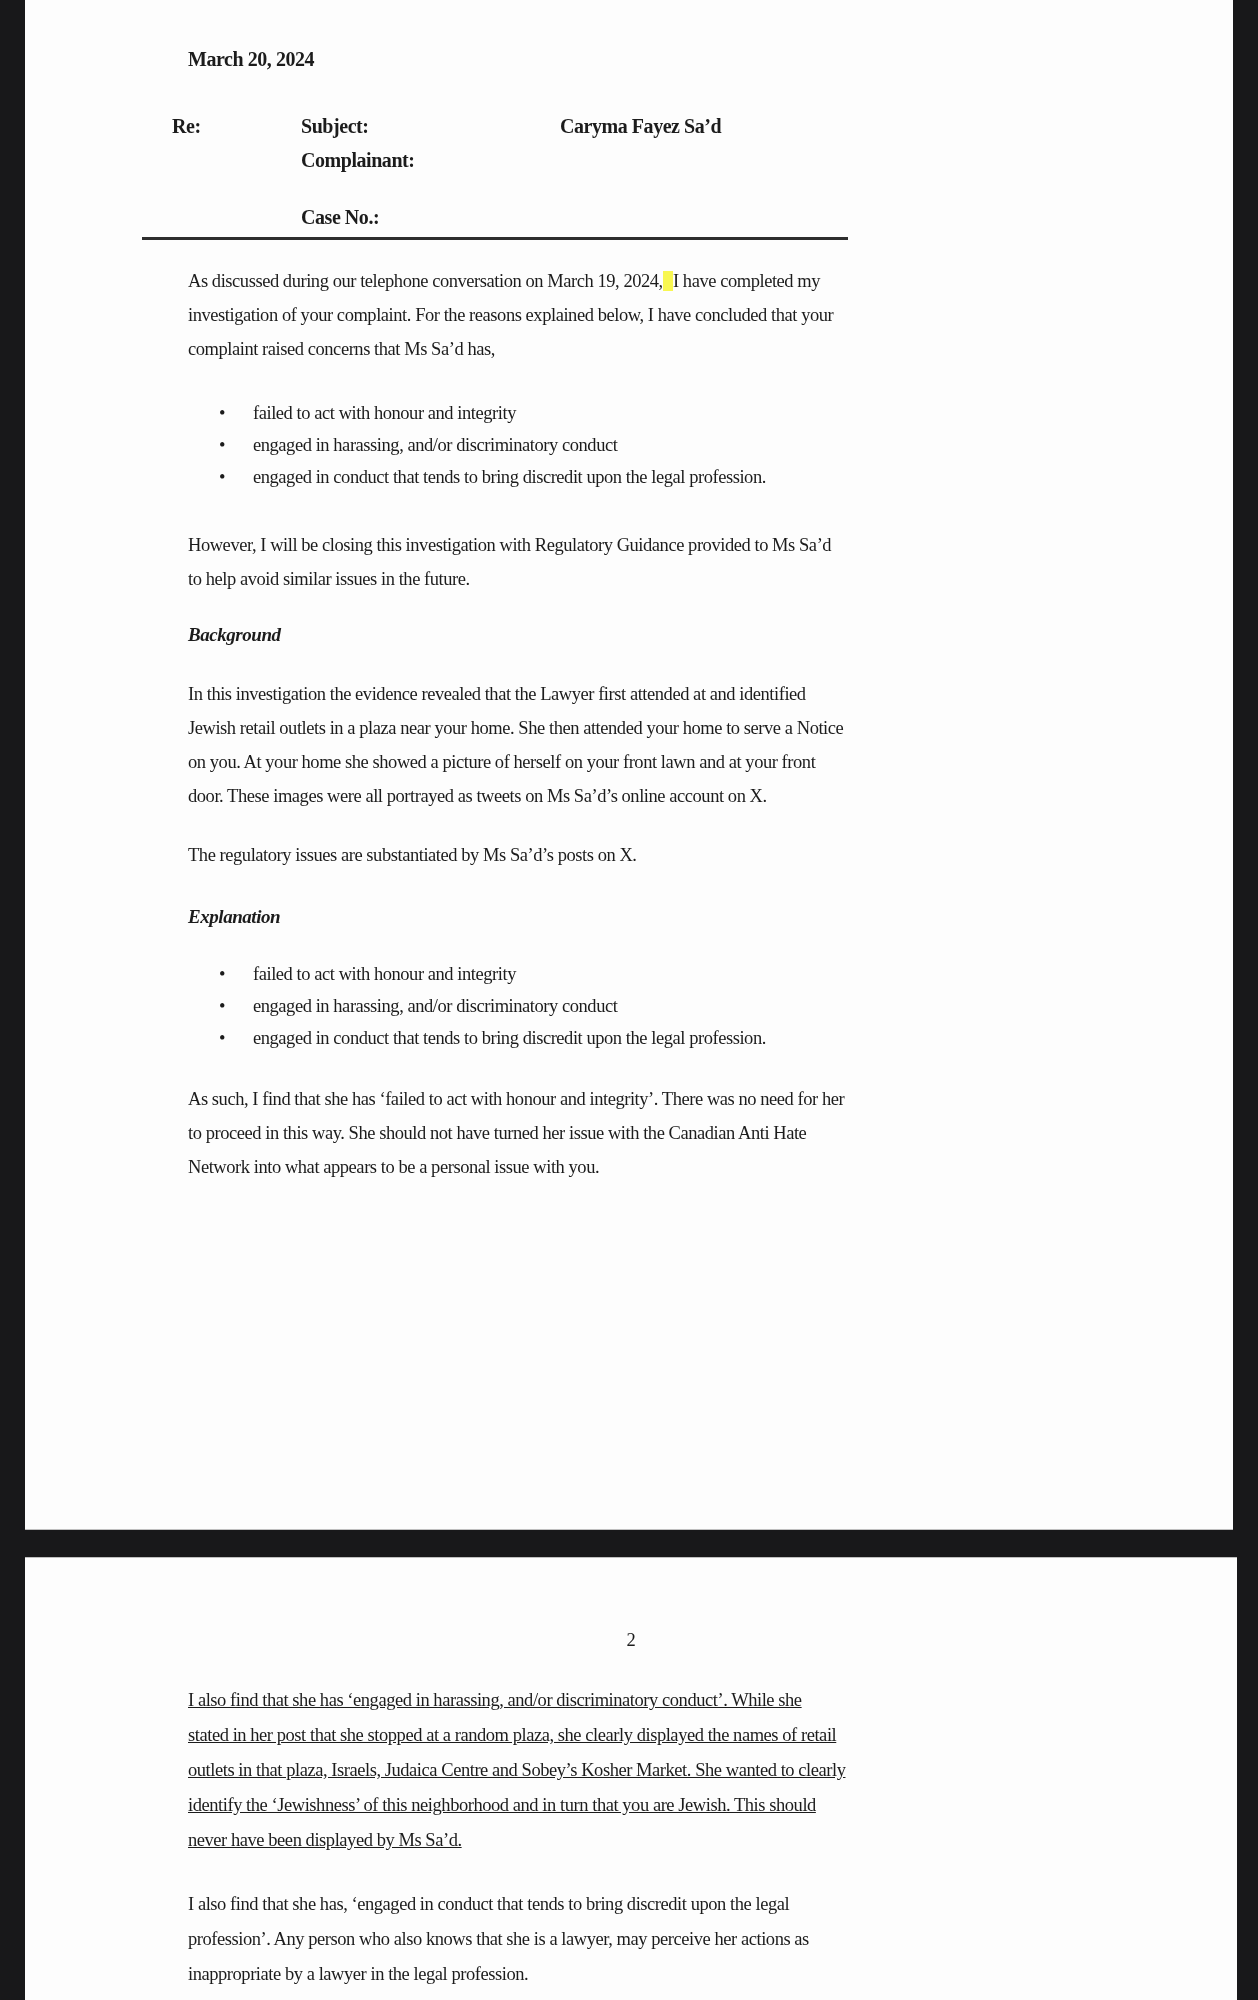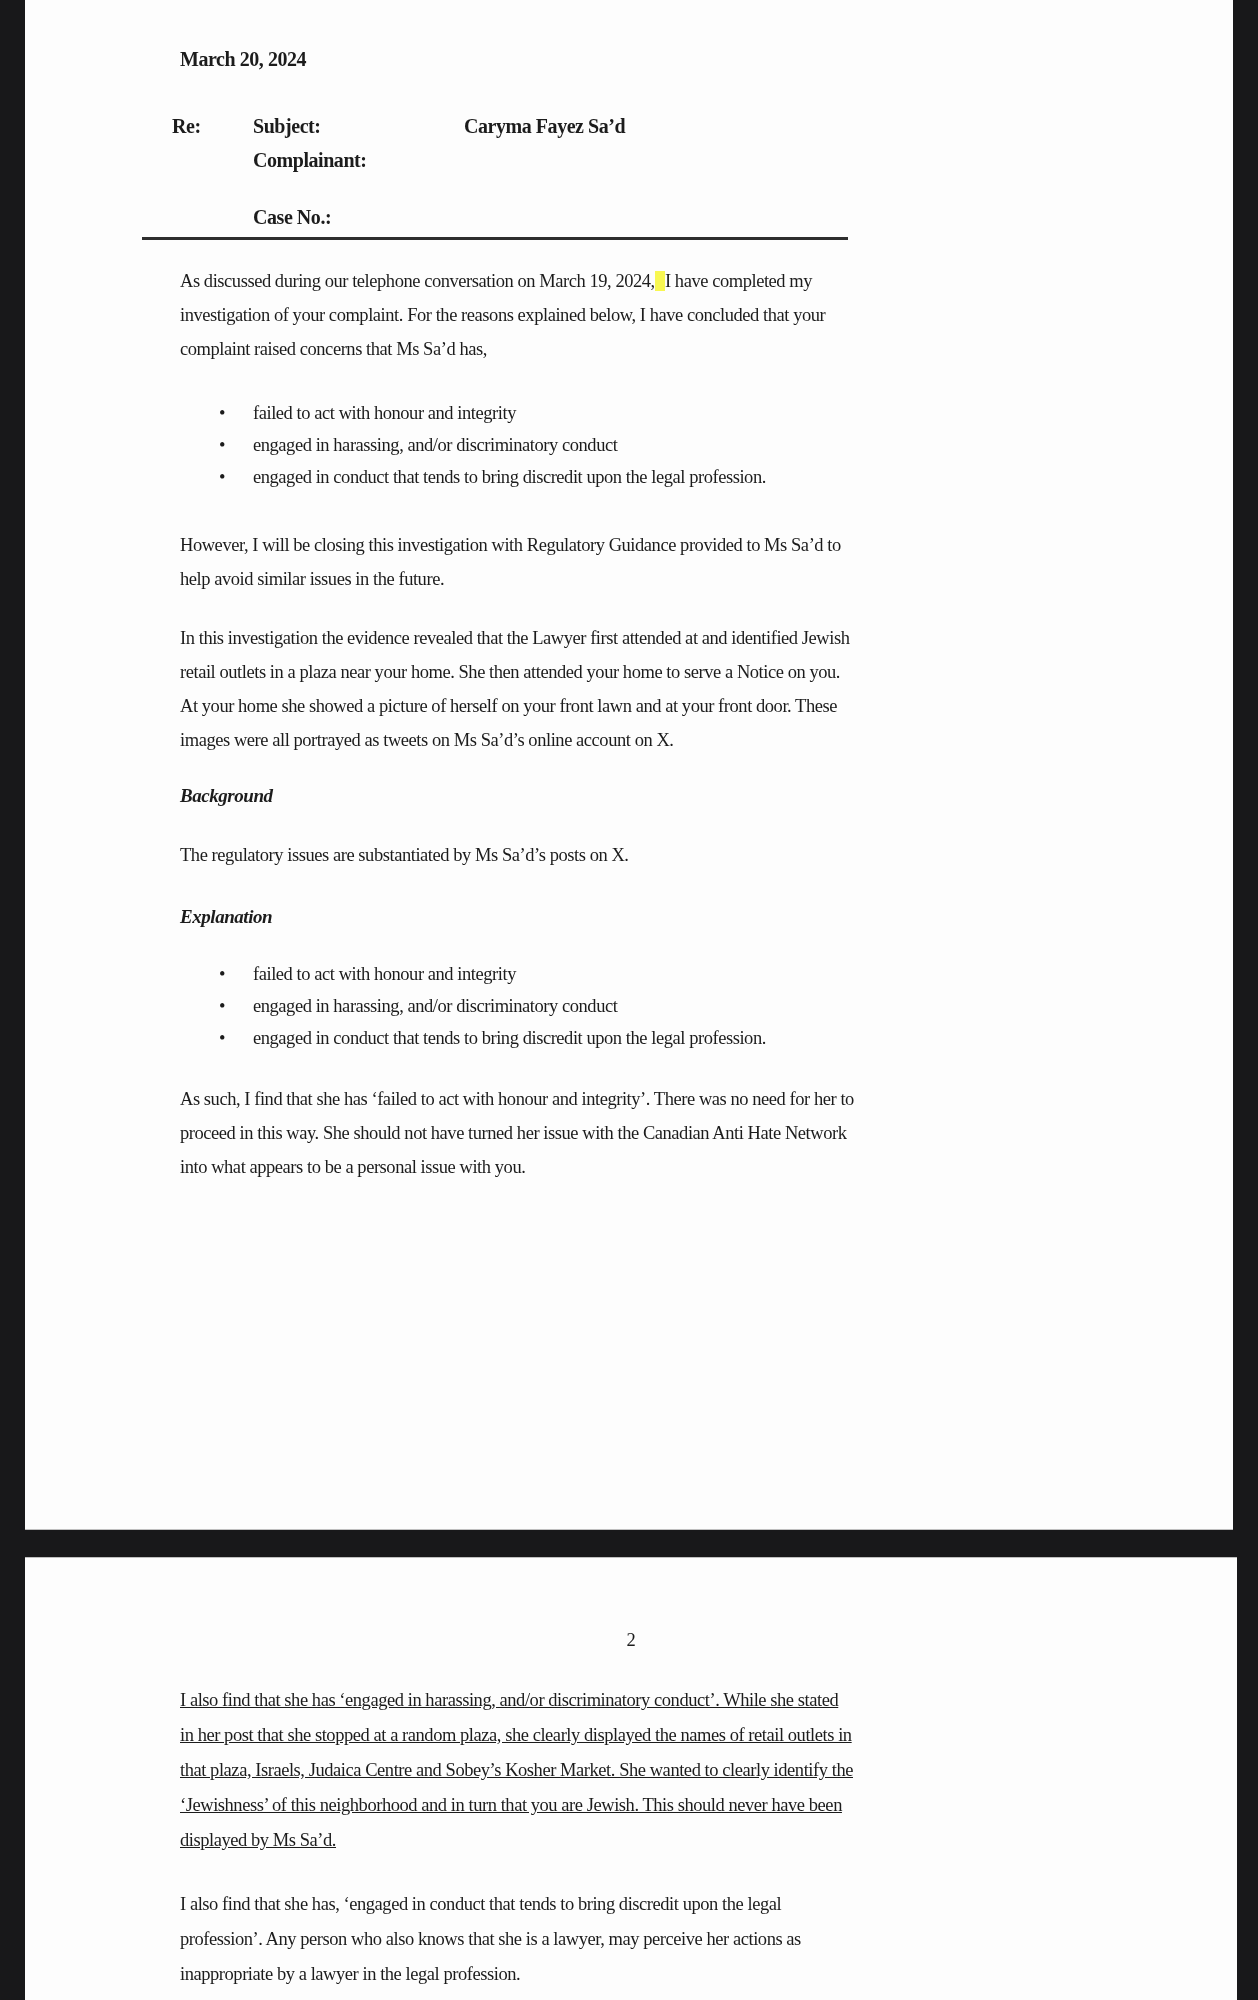--- a/index.html
+++ b/index.html
@@ -9,25 +9,25 @@
     background:#18181a; overflow:hidden;
     font-family:"Liberation Serif","DejaVu Serif",serif;
     color:#1c1c1c;
   }
   .page { position:absolute; background:#fdfdfd; }
   #page1 { left:25px; top:0; width:1208px; height:1529px; border-bottom:1px solid #bfbfbf; }
   #page2 { left:25px; top:1557px; width:1212px; height:443px; border-top:1px solid #bfbfbf; }
   .content { margin-left:147px; width:690px; }
   .txt {
     font-size:18.5px; line-height:34px; letter-spacing:-0.45px;
-    margin:8px; text-align:left;
+    margin:16px; text-align:left;
   }
   .bold { font-weight:bold; }
   .date { margin-top:42px; font-size:20px; }
-  .refrow { display:flex; font-weight:bold; font-size:20px; line-height:34px; letter-spacing:-0.45px; }
+  .refrow { display:flex; font-weight:bold; font-size:20px; line-height:34px; letter-spacing:-0.45px;gap:48px; }
   .refrow .c1 { width:81px; flex:0 0 81px; }
   .refrow .c2 { width:211px; flex:0 0 211px; }
   .refrow .c3 { flex:1; }
   .row-subject { margin-top:33px; }
   .row-complainant { }
   .row-case { margin-top:23px; }
   .rule { margin-top:3px; margin-left:-30px; width:706px; height:3px; background:#2e2e2e; }
   .para-intro { margin-top:24px; }
   .hl { background:#f8f751; padding:0 3px; }
   .blist { margin-top:31px; }
@@ -87,23 +87,23 @@
           <span class="bi-text">engaged in harassing, and/or discriminatory conduct</span>
         </div>
         <div class="bullet-row">
           <span class="dot">•</span>
           <span class="bi-text">engaged in conduct that tends to bring discredit upon the legal profession.</span>
         </div>
       </div>
 
       <p class="txt para-closing">However, I will be closing this investigation with Regulatory Guidance provided to Ms Sa’d to help avoid similar issues in the future.</p>
 
+      <p class="txt heading">Background</p>
+
       <p class="txt para-background">In this investigation the evidence revealed that the Lawyer first attended at and identified Jewish retail outlets in a plaza near your home. She then attended your home to serve a Notice on you. At your home she showed a picture of herself on your front lawn and at your front door. These images were all portrayed as tweets on Ms Sa’d’s online account on X.</p>
-
-      <p class="txt heading">Background</p>
 
       <p class="txt para-expl-intro">The regulatory issues are substantiated by Ms Sa’d’s posts on X.</p>
 
       <p class="txt heading heading-expl">Explanation</p>
 
       <div class="blist blist2">
         <div class="bullet-row">
           <span class="dot">•</span>
           <span class="bi-text">failed to act with honour and integrity</span>
         </div>

